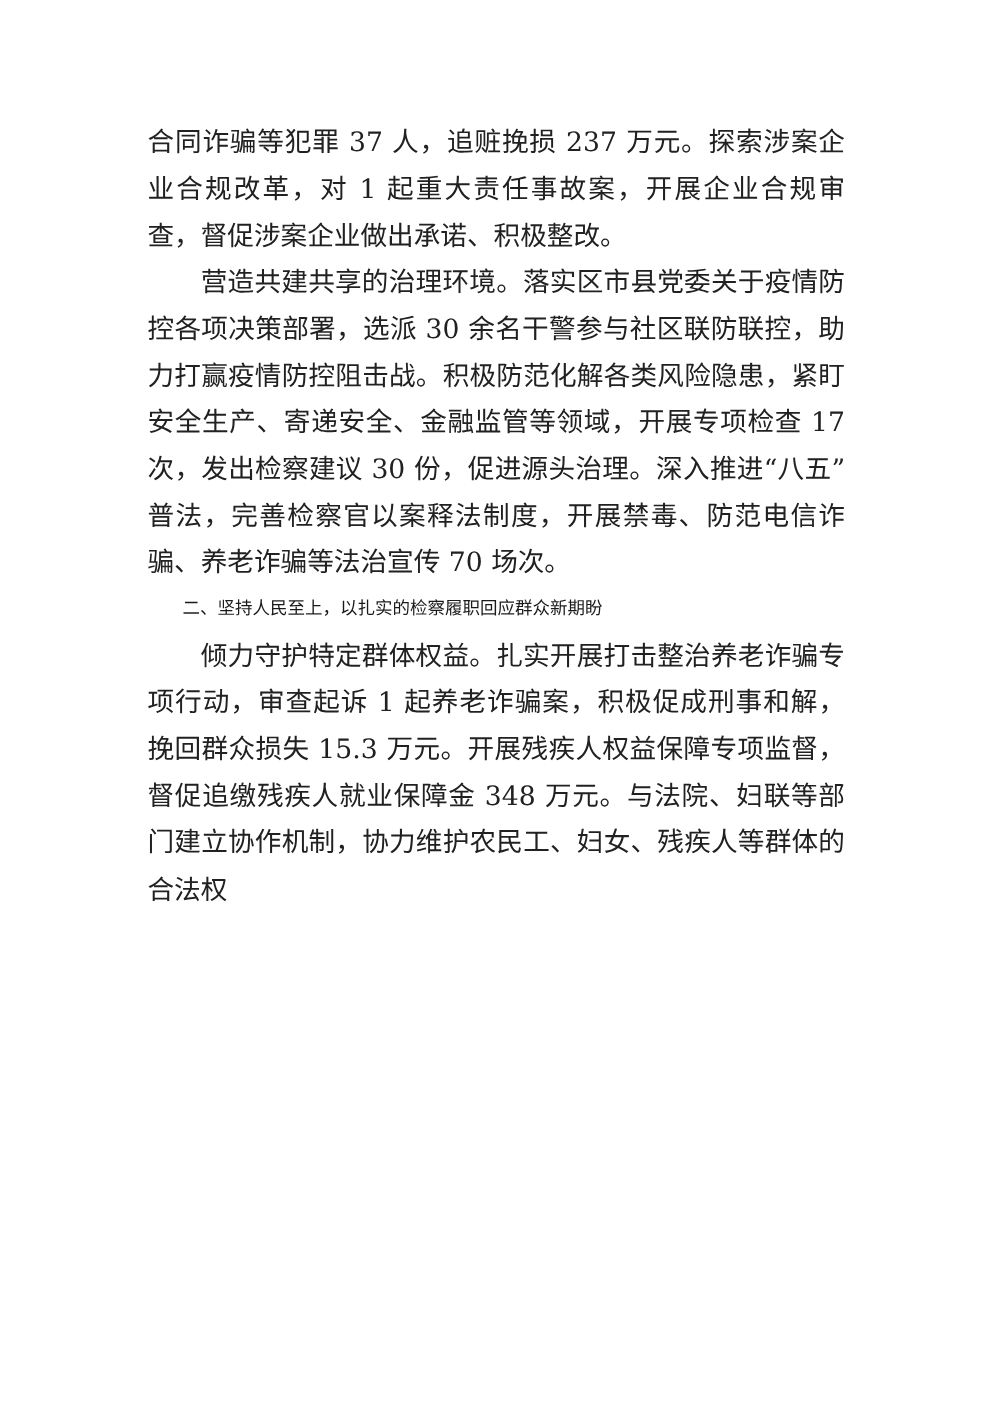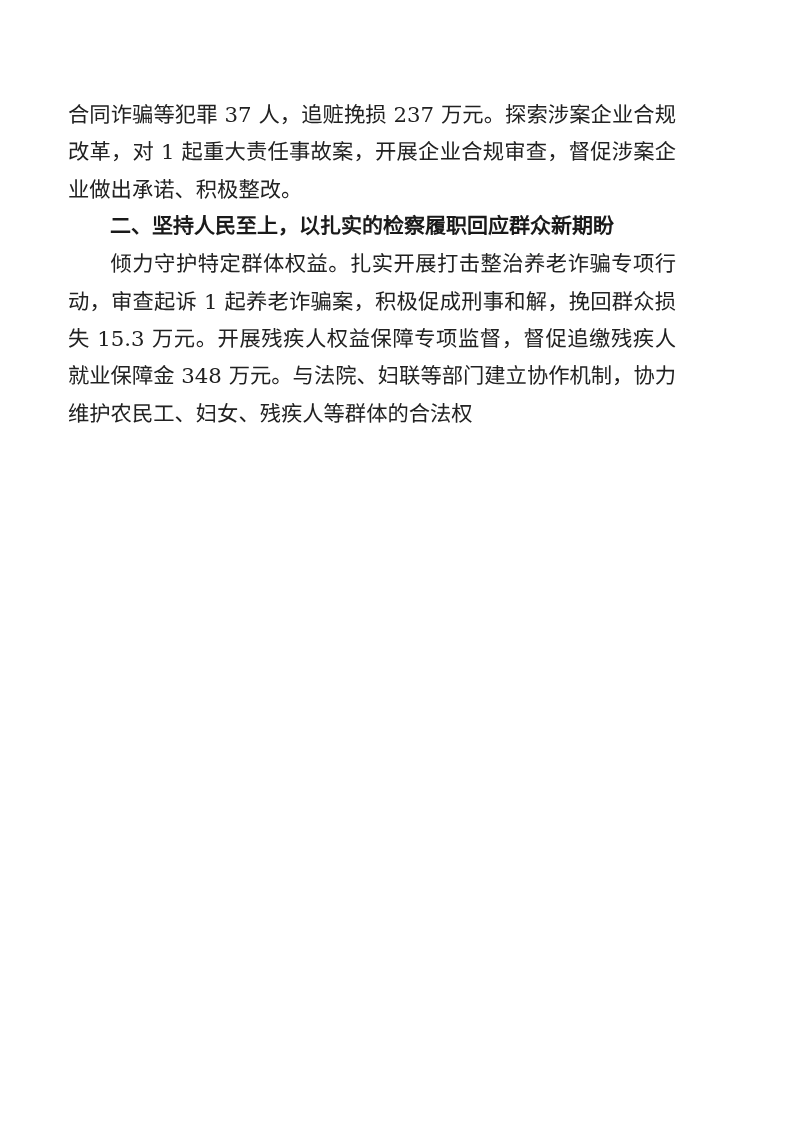--- a/index.html
+++ b/index.html
@@ -7,48 +7,49 @@
     padding: 0;
     background: #ffffff;
   }
   .page {
     position: relative;
     width: 793px;
     height: 838px;
     margin: 0 auto;
     background: #ffffff;
     box-sizing: border-box;
-    padding: 96px 117px 0 68px;
+    padding: 96px 117px 0 118px;
     overflow: hidden;
   }
   .body-para {
     margin: 0;
     font-family: "DejaVu Serif", "Liberation Serif", serif;
     font-size: 21.3px;
     line-height: 37.35px;
     color: #212121;
     text-align: justify;
     text-justify: inter-ideograph;
     word-break: break-all;
   }
   .indent {
     text-indent: 2em;
   }
   .section-heading {
     margin: 0;
     font-family: "DejaVu Sans", "Liberation Sans", sans-serif;
-    font-weight: bold;
-    font-size: 21px;
+    font-weight: normal;
+    font-size: 14px;
     line-height: 37.35px;
     color: #1a1a1a;
     text-align: justify;
     text-indent: 2em;
     word-break: break-all;
   }
 </style>
 </head>
 <body>
 
 <div class="page">
   <p class="body-para">合同诈骗等犯罪 37 人，追赃挽损 237 万元。探索涉案企业合规改革，对 1 起重大责任事故案，开展企业合规审查，督促涉案企业做出承诺、积极整改。</p>
+  <p class="body-para indent">营造共建共享的治理环境。落实区市县党委关于疫情防控各项决策部署，选派 30 余名干警参与社区联防联控，助力打赢疫情防控阻击战。积极防范化解各类风险隐患，紧盯安全生产、寄递安全、金融监管等领域，开展专项检查 17 次，发出检察建议 30 份，促进源头治理。深入推进“八五”普法，完善检察官以案释法制度，开展禁毒、防范电信诈骗、养老诈骗等法治宣传 70 场次。</p>
   <h2 class="section-heading">二、坚持人民至上，以扎实的检察履职回应群众新期盼</h2>
   <p class="body-para indent">倾力守护特定群体权益。扎实开展打击整治养老诈骗专项行动，审查起诉 1 起养老诈骗案，积极促成刑事和解，挽回群众损失 15.3 万元。开展残疾人权益保障专项监督，督促追缴残疾人就业保障金 348 万元。与法院、妇联等部门建立协作机制，协力维护农民工、妇女、残疾人等群体的合法权</p>
 </div>
 
 </body></html>

